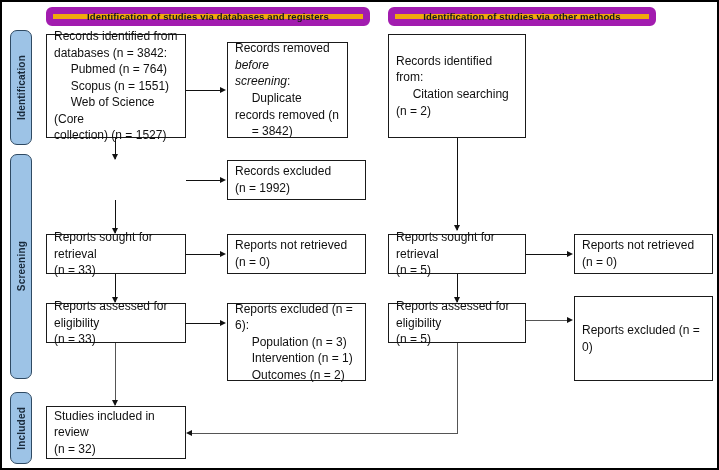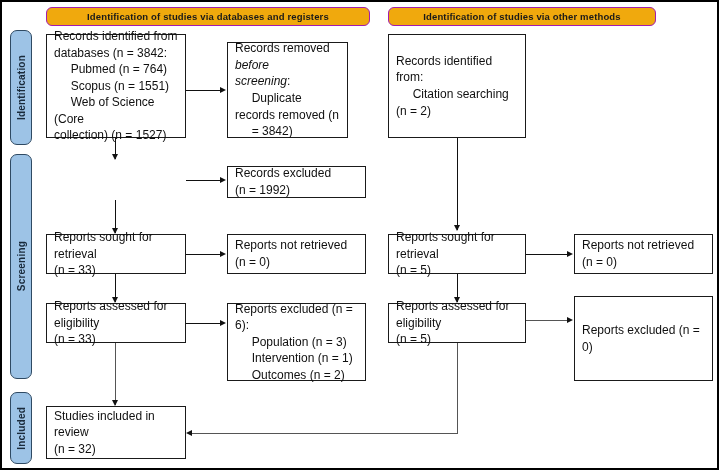--- a/index.html
+++ b/index.html
@@ -35,21 +35,21 @@
     font-weight:bold;
     color:#1a2b3c;
     letter-spacing:.2px;
     white-space:nowrap;
   }
 
   
   .col-header{
     position:absolute;
     background:#f0a90d;
-    border:1px solid #a21caf;
+    border:7px solid #a21caf;
     border-radius:6px;
     display:flex;
     align-items:center;
     justify-content:center;
     box-sizing:border-box;
   }
   .col-header span{
     font-size:9.5px;
     font-weight:bold;
     color:#1a1a1a;
@@ -140,21 +140,21 @@
      = 3842)</span></span>
   </div>
 
   <div class="hline" style="left:184px;top:88px;width:35px;"></div>
   <div class="arrow right" style="left:218px;top:84.5px;"></div>
 
   <div class="vline" style="left:113px;top:136px;height:21px;"></div>
   <div class="arrow down" style="left:109.5px;top:152px;"></div>
 
 
-  <div class="box mid" style="left:225px;top:164px;width:139px;height:32px;">
+  <div class="box mid" style="left:225px;top:158px;width:139px;height:40px;">
     <span class="txt">Records excluded
 (n = 1992)</span>
   </div>
 
   <div class="hline" style="left:184px;top:178px;width:35px;"></div>
   <div class="arrow right" style="left:218px;top:174.5px;"></div>
 
   <div class="vline" style="left:113px;top:198px;height:33px;"></div>
   <div class="arrow down" style="left:109.5px;top:226px;"></div>
 

